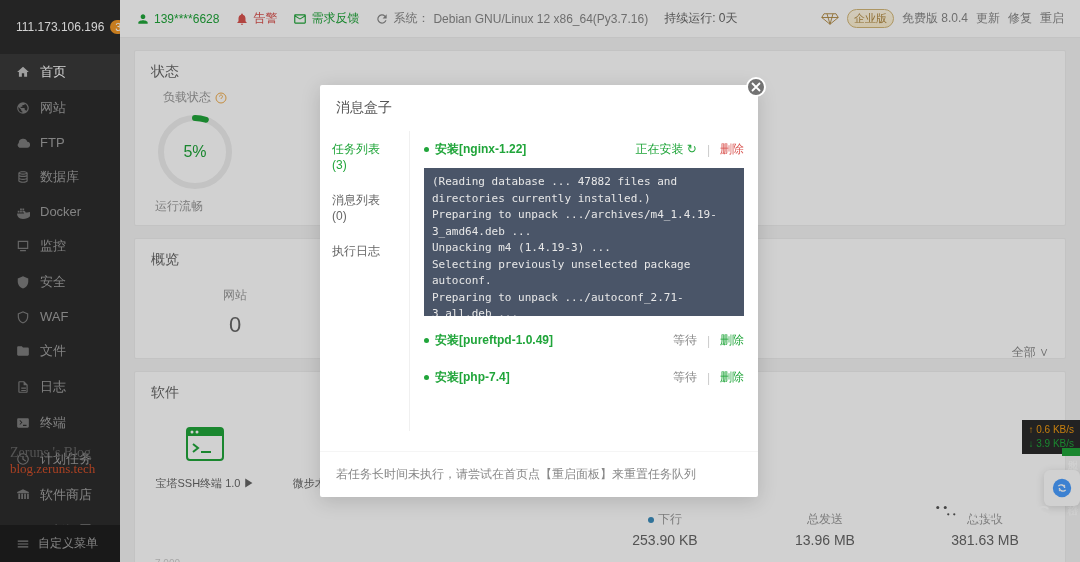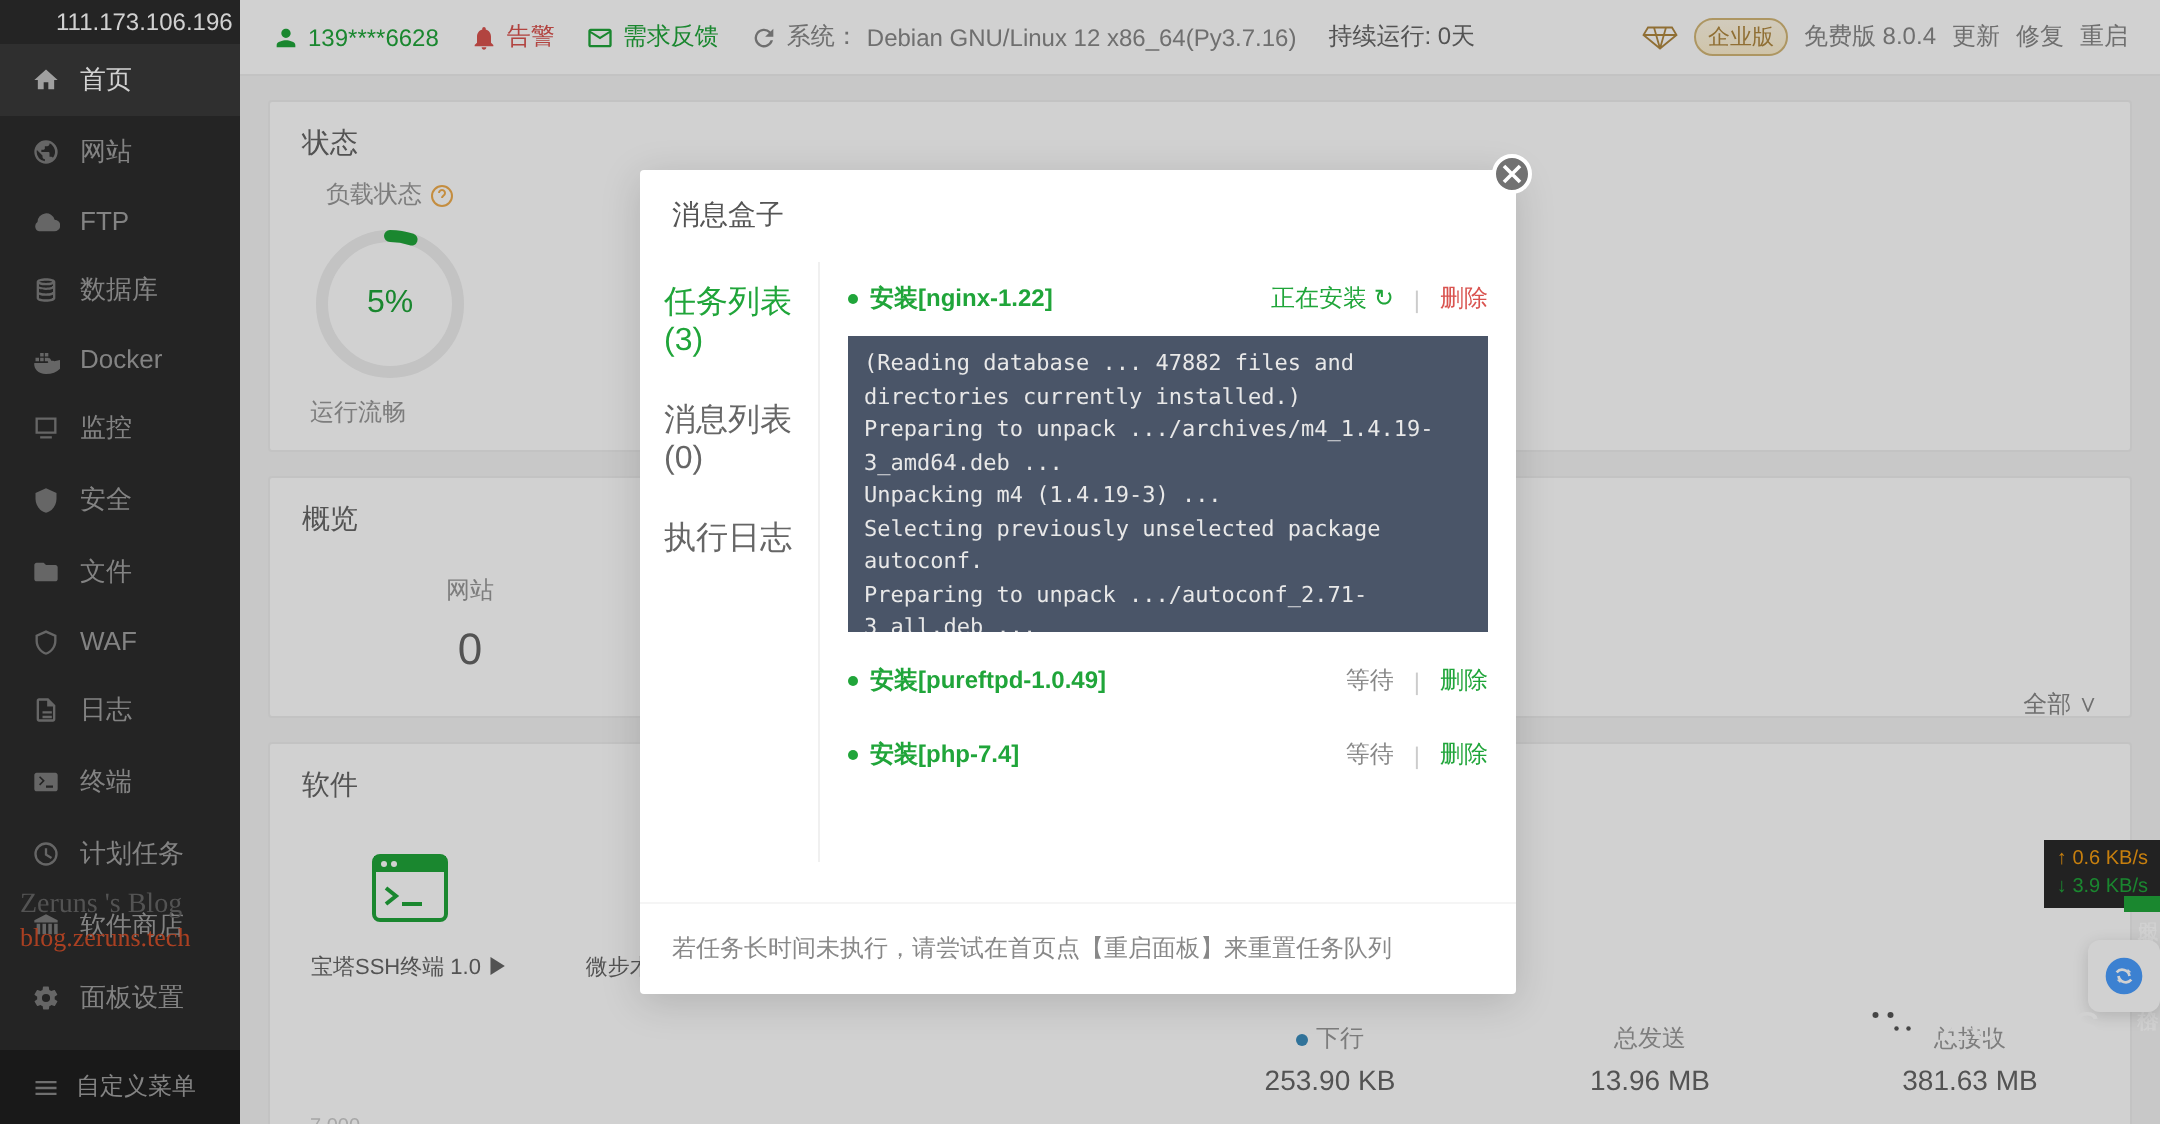--- a/index.html
+++ b/index.html
@@ -1,20 +1,20 @@
 <!DOCTYPE html>
 <html><head>
   <meta charset="utf-8">
   <style>
     * { margin: 0; padding: 0; box-sizing: border-box; }
     body { font-family: -apple-system, BlinkMacSystemFont, "Segoe UI", "Microsoft YaHei", sans-serif; font-size: 12px; color: #555; background: #fff; width: 1080px; height: 562px; overflow: hidden; position: relative; }
     
     
     .sidebar { position: absolute; left: 0; top: 0; width: 120px; height: 562px; background: #2c2c2c; color: #a0a0a0; }
-    .sb-header { display: flex; align-items: center; padding: 4px 10px; color: #fff; font-size: 12px; gap: 6px; margin-left: 12px; }
+    .sb-header { display: flex; align-items: center; padding: 20px 10px; color: #fff; font-size: 12px; gap: 6px; }
     .sb-header .ip { flex: 1; }
     .sb-badge { background: #f29827; color: #fff; border-radius: 8px; padding: 1px 5px; font-size: 11px; }
     .sb-item { display: flex; align-items: center; padding: 9px 16px; gap: 10px; cursor: pointer; color: #a0a0a0; font-size: 13px; }
     .sb-item.active { background: #3a3a3a; color: #fff; }
     .sb-icon { width: 14px; height: 14px; display: inline-flex; align-items: center; justify-content: center; opacity: 0.7; }
     .sb-blog { position: absolute; left: 10px; top: 445px; }
     .sb-blog .l1 { color: #666; font-size: 14px; font-family: Georgia, serif; }
     .sb-blog .l2 { color: #d04f2a; font-size: 13px; font-family: Georgia, serif; }
     .sb-custom { position: absolute; bottom: 0; left: 0; right: 0; background: #1f1f1f; padding: 10px 16px; display: flex; align-items: center; gap: 8px; cursor: pointer; }
 
@@ -61,21 +61,21 @@
     .chart-area { padding: 0 20px; color: #ccc; font-size: 10px; }
     .chart-tick { margin-bottom: 8px; }
 
     
     .modal-shade { position: absolute; inset: 0; background: rgba(0,0,0,0.18); z-index: 10; }
     .modal { position: absolute; left: 320px; top: 85px; width: 438px; background: #fff; border-radius: 2px; z-index: 11; box-shadow: 0 4px 20px rgba(0,0,0,0.15); }
     .modal-close { position: absolute; right: -8px; top: -8px; width: 20px; height: 20px; border-radius: 50%; background: #727272; color: #fff; display: flex; align-items: center; justify-content: center; cursor: pointer; font-size: 14px; line-height: 1; border: 2px solid #fff; }
     .modal-header { padding: 14px 16px; font-size: 14px; color: #555; }
     .modal-body { display: flex; min-height: 300px; }
     .modal-tabs { width: 90px; border-right: 1px solid #f0f0f0; }
-    .mt-item { padding: 10px 12px; cursor: pointer; color: #666; font-size: 16px; }
+    .mt-item { padding: 10px 12px; cursor: pointer; color: #666; font-size: 12px; }
     .mt-item.active { color: #20a53a; background: #fff; }
     .modal-content { flex: 1; padding: 0; }
     .task-row { padding: 10px 14px; display: flex; align-items: center; gap: 6px; font-size: 12px; }
     .task-dot { width: 5px; height: 5px; border-radius: 50%; background: #20a53a; }
     .task-name { color: #20a53a; flex: 1; font-weight: bold; }
     .task-status { color: #20a53a; }
     .task-wait { color: #888; }
     .task-del { color: #20a53a; cursor: pointer; }
     .task-del-red { color: #d9534f; cursor: pointer; }
     .task-sep { color: #ccc; margin: 0 4px; }
@@ -162,32 +162,32 @@
         <span class="sb-icon">
           <svg viewBox="0 0 24 24" fill="currentColor" width="14" height="14">
             <path d="M12 2L3 6v5c0 5.5 3.8 10.7 9 12 5.2-1.3 9-6.5 9-12V6l-9-4z"></path>
           </svg>
         </span>
         <span>安全</span>
       </div>
       <div class="sb-item">
         <span class="sb-icon">
           <svg viewBox="0 0 24 24" fill="currentColor" width="14" height="14">
+            <path d="M12 2L3 6v5c0 5.5 3.8 10.7 9 12 5.2-1.3 9-6.5 9-12V6l-9-4m0 2.2l7 3.1V11c0 4.5-3 8.8-7 10-4-1.2-7-5.5-7-10V7.3l7-3.1z"></path>
+          </svg>
+        </span>
+        <span>WAF</span>
+      </div>
+      <div class="sb-item">
+        <span class="sb-icon">
+          <svg viewBox="0 0 24 24" fill="currentColor" width="14" height="14">
             <path d="M10 4H4c-1.1 0-2 .9-2 2v12c0 1.1.9 2 2 2h16c1.1 0 2-.9 2-2V8c0-1.1-.9-2-2-2h-8l-2-2z"></path>
           </svg>
         </span>
         <span>文件</span>
-      </div>
-      <div class="sb-item">
-        <span class="sb-icon">
-          <svg viewBox="0 0 24 24" fill="currentColor" width="14" height="14">
-            <path d="M12 2L3 6v5c0 5.5 3.8 10.7 9 12 5.2-1.3 9-6.5 9-12V6l-9-4m0 2.2l7 3.1V11c0 4.5-3 8.8-7 10-4-1.2-7-5.5-7-10V7.3l7-3.1z"></path>
-          </svg>
-        </span>
-        <span>WAF</span>
       </div>
       <div class="sb-item">
         <span class="sb-icon">
           <svg viewBox="0 0 24 24" fill="currentColor" width="14" height="14">
             <path d="M14 2H6c-1.1 0-2 .9-2 2v16c0 1.1.9 2 2 2h12c1.1 0 2-.9 2-2V8l-6-6m4 18H6V4h7v5h5v11m-9-7h8v2H9v-2m0 4h8v2H9v-2z"></path>
           </svg>
         </span>
         <span>日志</span>
       </div>
       <div class="sb-item">

